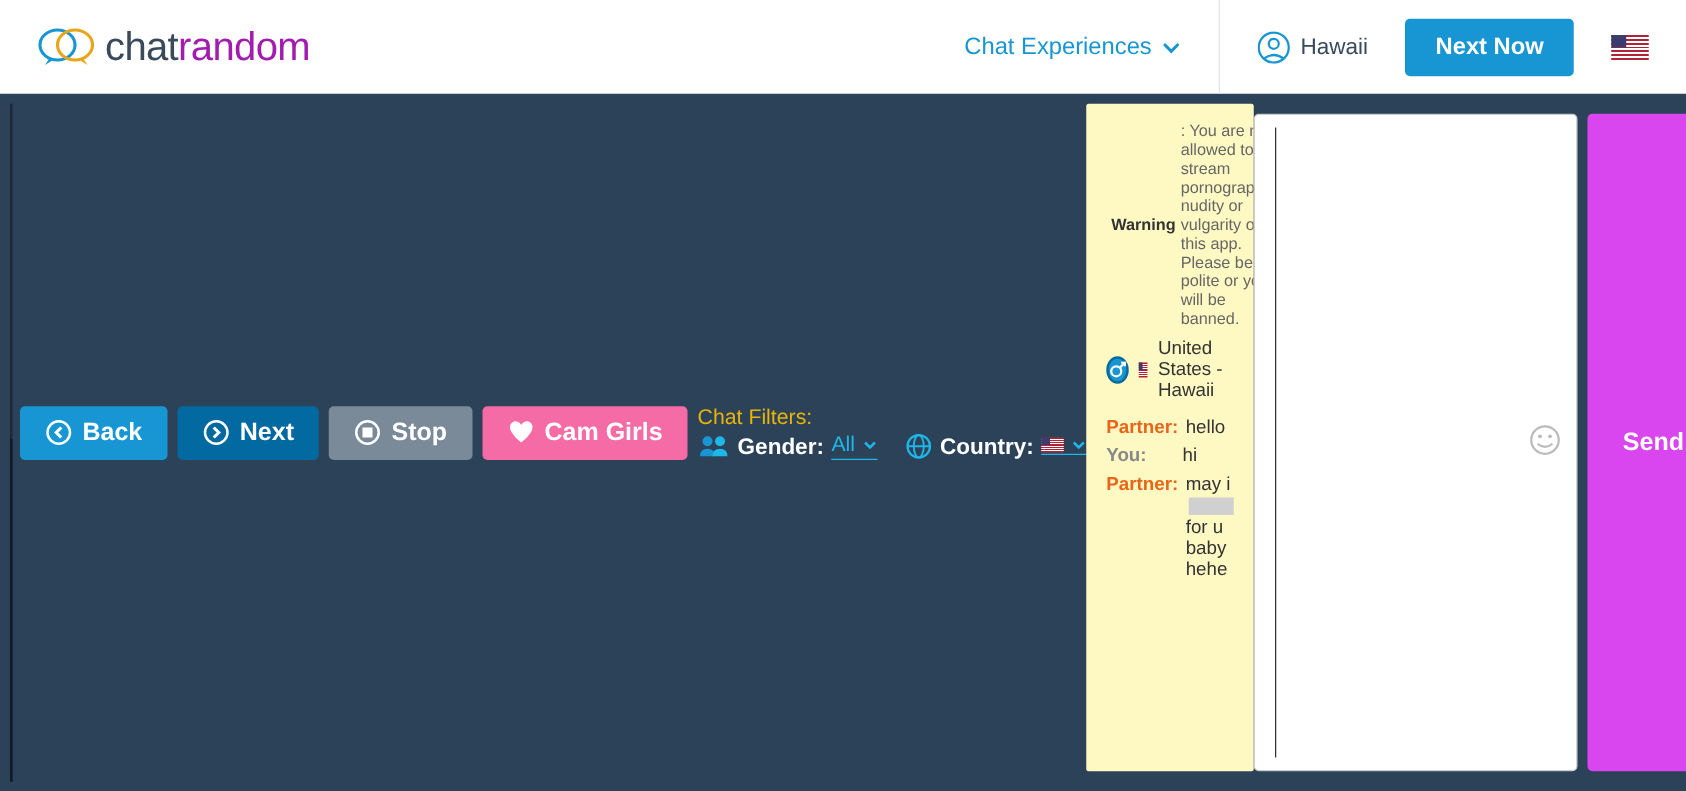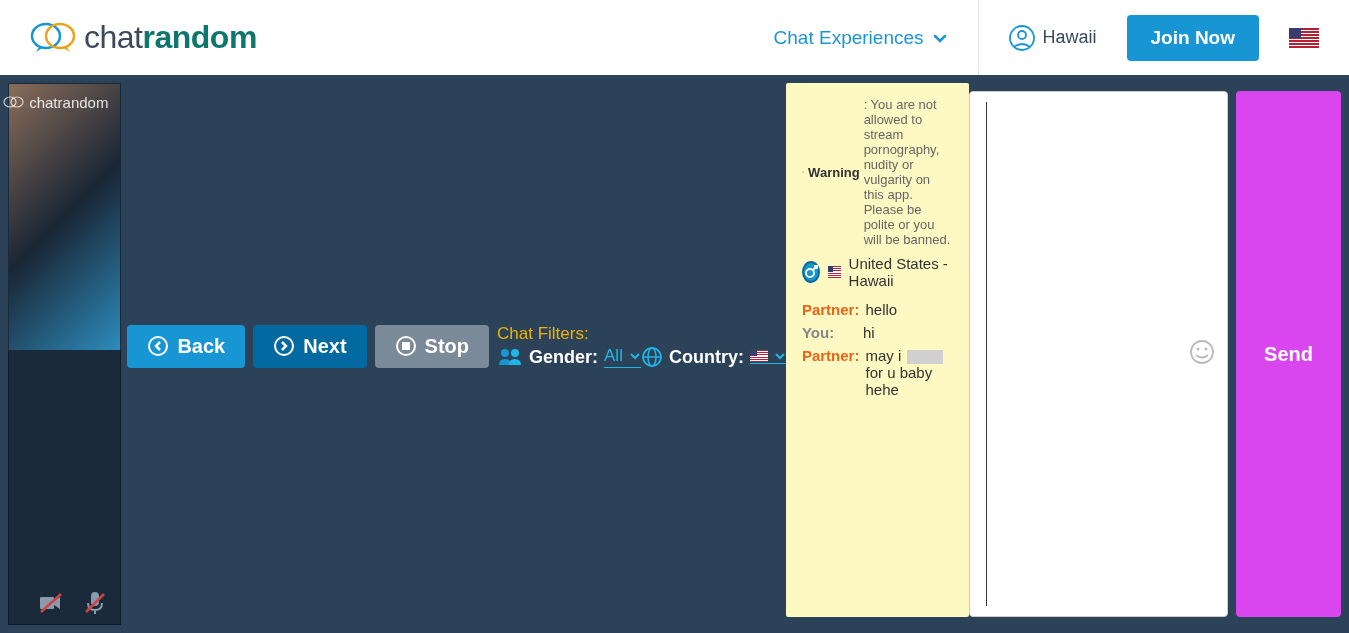--- a/index.html
+++ b/index.html
@@ -3,21 +3,21 @@
   <meta charset="utf-8">
   <style>
     * { margin: 0; padding: 0; box-sizing: border-box; }
     body { font-family: -apple-system, BlinkMacSystemFont, "Segoe UI", Arial, sans-serif; background: #fff; width: 1349px; height: 633px; overflow: hidden; }
     
     .header { height: 75px; background: #fff; display: flex; align-items: center; padding: 0 30px; justify-content: space-between; }
     .logo { display: flex; align-items: center; gap: 6px; }
     .logo-icon { display: flex; align-items: center; }
     .logo-text { font-size: 32px; font-weight: 400; letter-spacing: -0.5px; }
     .logo-chat { color: #3a4a5a; font-weight: 500; }
-    .logo-random { color: #0f766e; font-weight: 700; }
+    .logo-random { color: #a21caf; font-weight: 400; }
     
     .header-right { display: flex; align-items: center; gap: 30px; }
     .chat-exp { display: flex; align-items: center; gap: 8px; color: #1896d3; font-size: 19px; font-weight: 500; cursor: pointer; }
     .divider-v { width: 1px; height: 75px; background: #e5e5e5; }
     .login { display: flex; align-items: center; gap: 8px; color: #3a4a5a; font-size: 18px; font-weight: 500; cursor: pointer; }
     .join-btn { background: #1896d3; color: #fff; padding: 12px 24px; border-radius: 4px; font-size: 19px; font-weight: 600; border: none; cursor: pointer; }
     .flag-us { width: 30px; height: 20px; background: linear-gradient(to bottom, #b22234 0%, #b22234 7.7%, #fff 7.7%, #fff 15.4%, #b22234 15.4%, #b22234 23.1%, #fff 23.1%, #fff 30.8%, #b22234 30.8%, #b22234 38.5%, #fff 38.5%, #fff 46.2%, #b22234 46.2%, #b22234 53.8%, #fff 53.8%, #fff 61.5%, #b22234 61.5%, #b22234 69.2%, #fff 69.2%, #fff 76.9%, #b22234 76.9%, #b22234 84.6%, #fff 84.6%, #fff 92.3%, #b22234 92.3%); position: relative; }
     .flag-us::before { content: ''; position: absolute; top: 0; left: 0; width: 40%; height: 53.8%; background: #3c3b6e; }
     .flag-small { width: 18px; height: 12px; }
     
@@ -35,21 +35,21 @@
     .chat-col { flex: 1; display: flex; padding: 8px 8px 16px 6px; }
     .toolbar { display: flex; align-items: center; gap: 8px; margin-bottom: 8px; }
     .tb-btn { display: flex; align-items: center; gap: 8px; color: #fff; border: none; padding: 10px 20px; border-radius: 4px; font-size: 20px; font-weight: 600; cursor: pointer; }
     .tb-back { background: #1896d3; }
     .tb-next { background: #0369a1; }
     .tb-stop { background: #7a8a98; }
     .tb-cam { background: #f56ba5; }
     
     .filters { margin-left: auto; display: flex; flex-direction: column; align-items: flex-start; gap: 2px; }
     .filter-title { color: #eab308; font-size: 17px; }
-    .filter-row { display: flex; align-items: center; }
+    .filter-row { display: flex; align-items: center; gap: 22px; }
     .filter-item { display: flex; align-items: center; gap: 6px; cursor: pointer; }
     .filter-label { color: #fff; font-size: 18px; font-weight: 600; }
     .filter-value { color: #1fb6e8; font-size: 17px; font-weight: 500; border-bottom: 1px solid #1fb6e8; padding-bottom: 1px; display: flex; align-items: center; gap: 6px; }
     
     .chat-area { flex: 1; background: #fef9c3; border-radius: 2px; padding: 14px 16px; display: flex; flex-direction: column; overflow: hidden; }
     .warning { display: flex; align-items: center; gap: 4px; font-size: 13px; color: #666; margin-bottom: 8px; }
     .warning-label { font-weight: 700; color: #333; }
     .partner-info { display: flex; align-items: center; gap: 8px; margin-bottom: 12px; font-size: 15px; color: #333; }
     .gender-badge { width: 22px; height: 22px; border-radius: 50%; background: #1896d3; display: flex; align-items: center; justify-content: center; border: 2px solid #0a6a9a; }
     .messages { display: flex; flex-direction: column; gap: 6px; font-size: 15px; }
@@ -93,21 +93,21 @@
     </div>
     <div class="divider-v"></div>
     <div class="login">
       <svg width="26" height="26" viewBox="0 0 26 26">
         <circle cx="13" cy="13" r="12" fill="none" stroke="#1896d3" stroke-width="1.8"></circle>
         <circle cx="13" cy="10" r="4" fill="none" stroke="#1896d3" stroke-width="1.8"></circle>
         <path d="M5 22 Q13 16 21 22" fill="none" stroke="#1896d3" stroke-width="1.8"></path>
       </svg>
       <span>Hawaii</span>
     </div>
-    <button class="join-btn">Join Now</button>
+    <button class="join-btn">Next Now</button>
     <div class="flag-us"></div>
   </div>
 </div>
 
 <div class="main">
   <div class="video-col">
     <div class="partner-video">
       <div class="watermark">
         <svg width="22" height="16" viewBox="0 0 22 16" class="watermark-icon">
           <ellipse cx="7" cy="7" rx="6" ry="5" fill="none" stroke="rgba(255,255,255,0.85)" stroke-width="1.2"></ellipse>
@@ -152,20 +152,26 @@
             <path d="M9 7l4 4-4 4" fill="none" stroke="#fff" stroke-width="2.5"></path>
           </svg>
         <span>Next</span>
       </button>
       <button class="tb-btn tb-stop">
         <svg width="22" height="22" viewBox="0 0 22 22">
             <circle cx="11" cy="11" r="9" fill="none" stroke="#fff" stroke-width="2"></circle>
             <rect x="7" y="7" width="8" height="8" fill="#fff"></rect>
           </svg>
         <span>Stop</span>
+      </button>
+      <button class="tb-btn tb-cam">
+        <svg width="22" height="22" viewBox="0 0 22 22">
+            <path d="M11 19 C5 14 2 10 2 6.5 C2 4 4 2 6.5 2 C8 2 10 3 11 5 C12 3 14 2 15.5 2 C18 2 20 4 20 6.5 C20 10 17 14 11 19 Z" fill="#fff"></path>
+          </svg>
+        <span>Cam Girls</span>
       </button>
 
       <div class="filters">
         <div class="filter-title">Chat Filters:</div>
         <div class="filter-row">
           <div class="filter-item">
             <svg width="26" height="20" viewBox="0 0 26 20">
               <circle cx="8" cy="6" r="4" fill="#1896d3"></circle>
               <path d="M2 18 Q2 12 8 12 Q14 12 14 18 Z" fill="#1896d3"></path>
               <circle cx="18" cy="6" r="4" fill="#1fb6e8"></circle>

